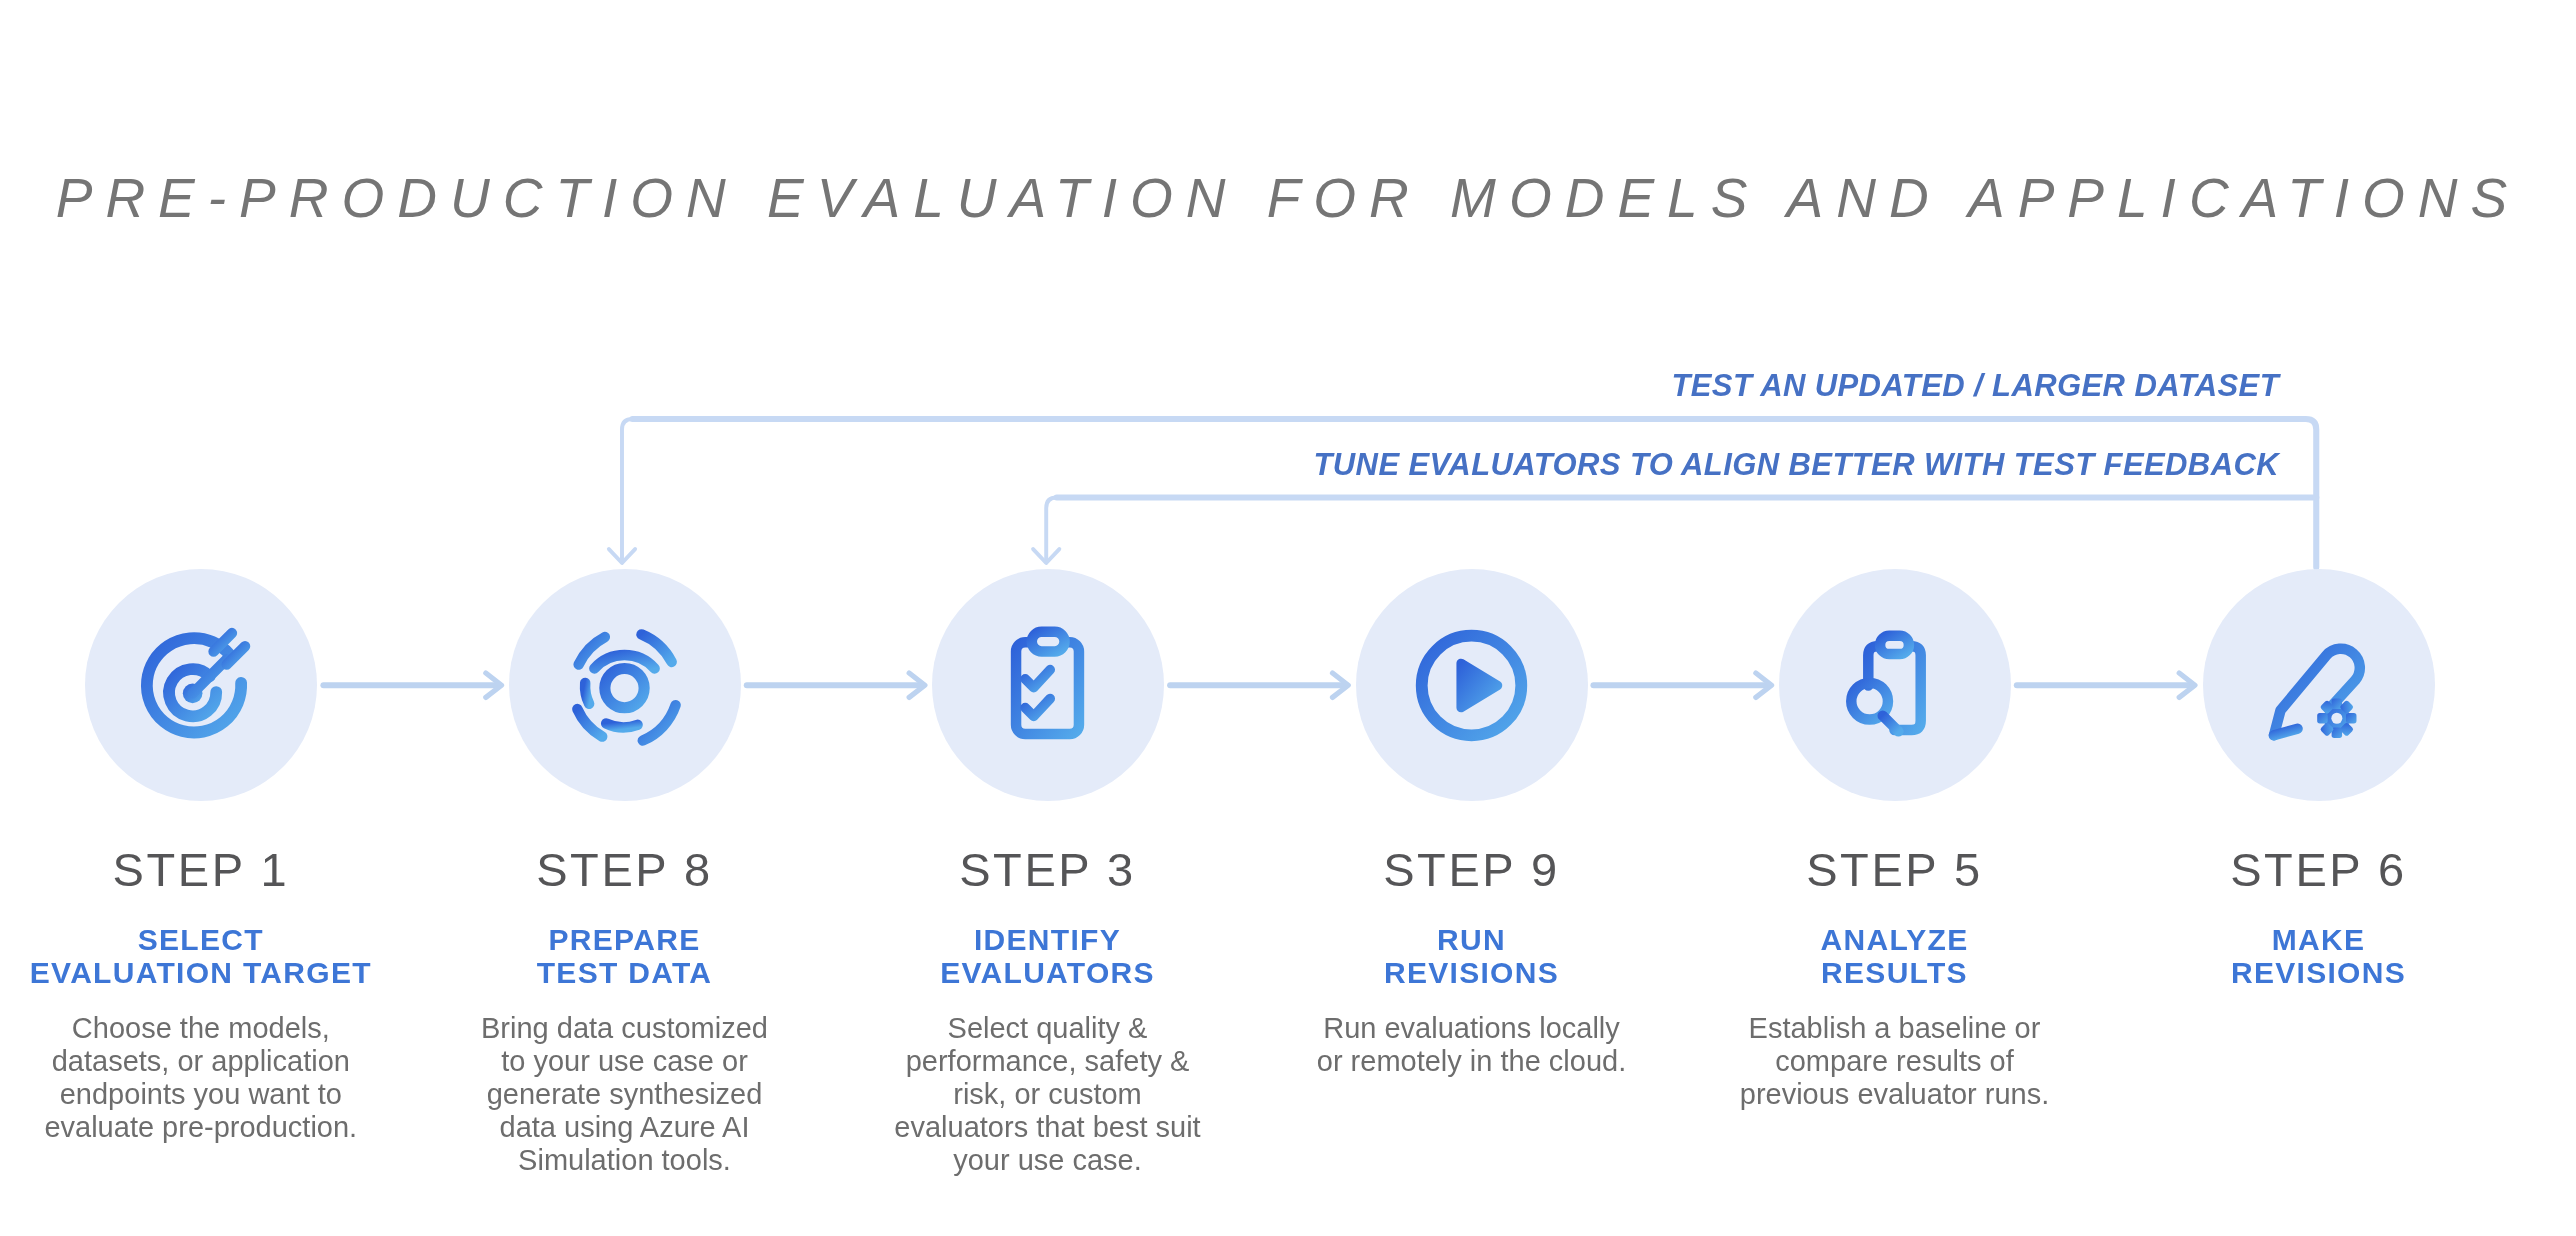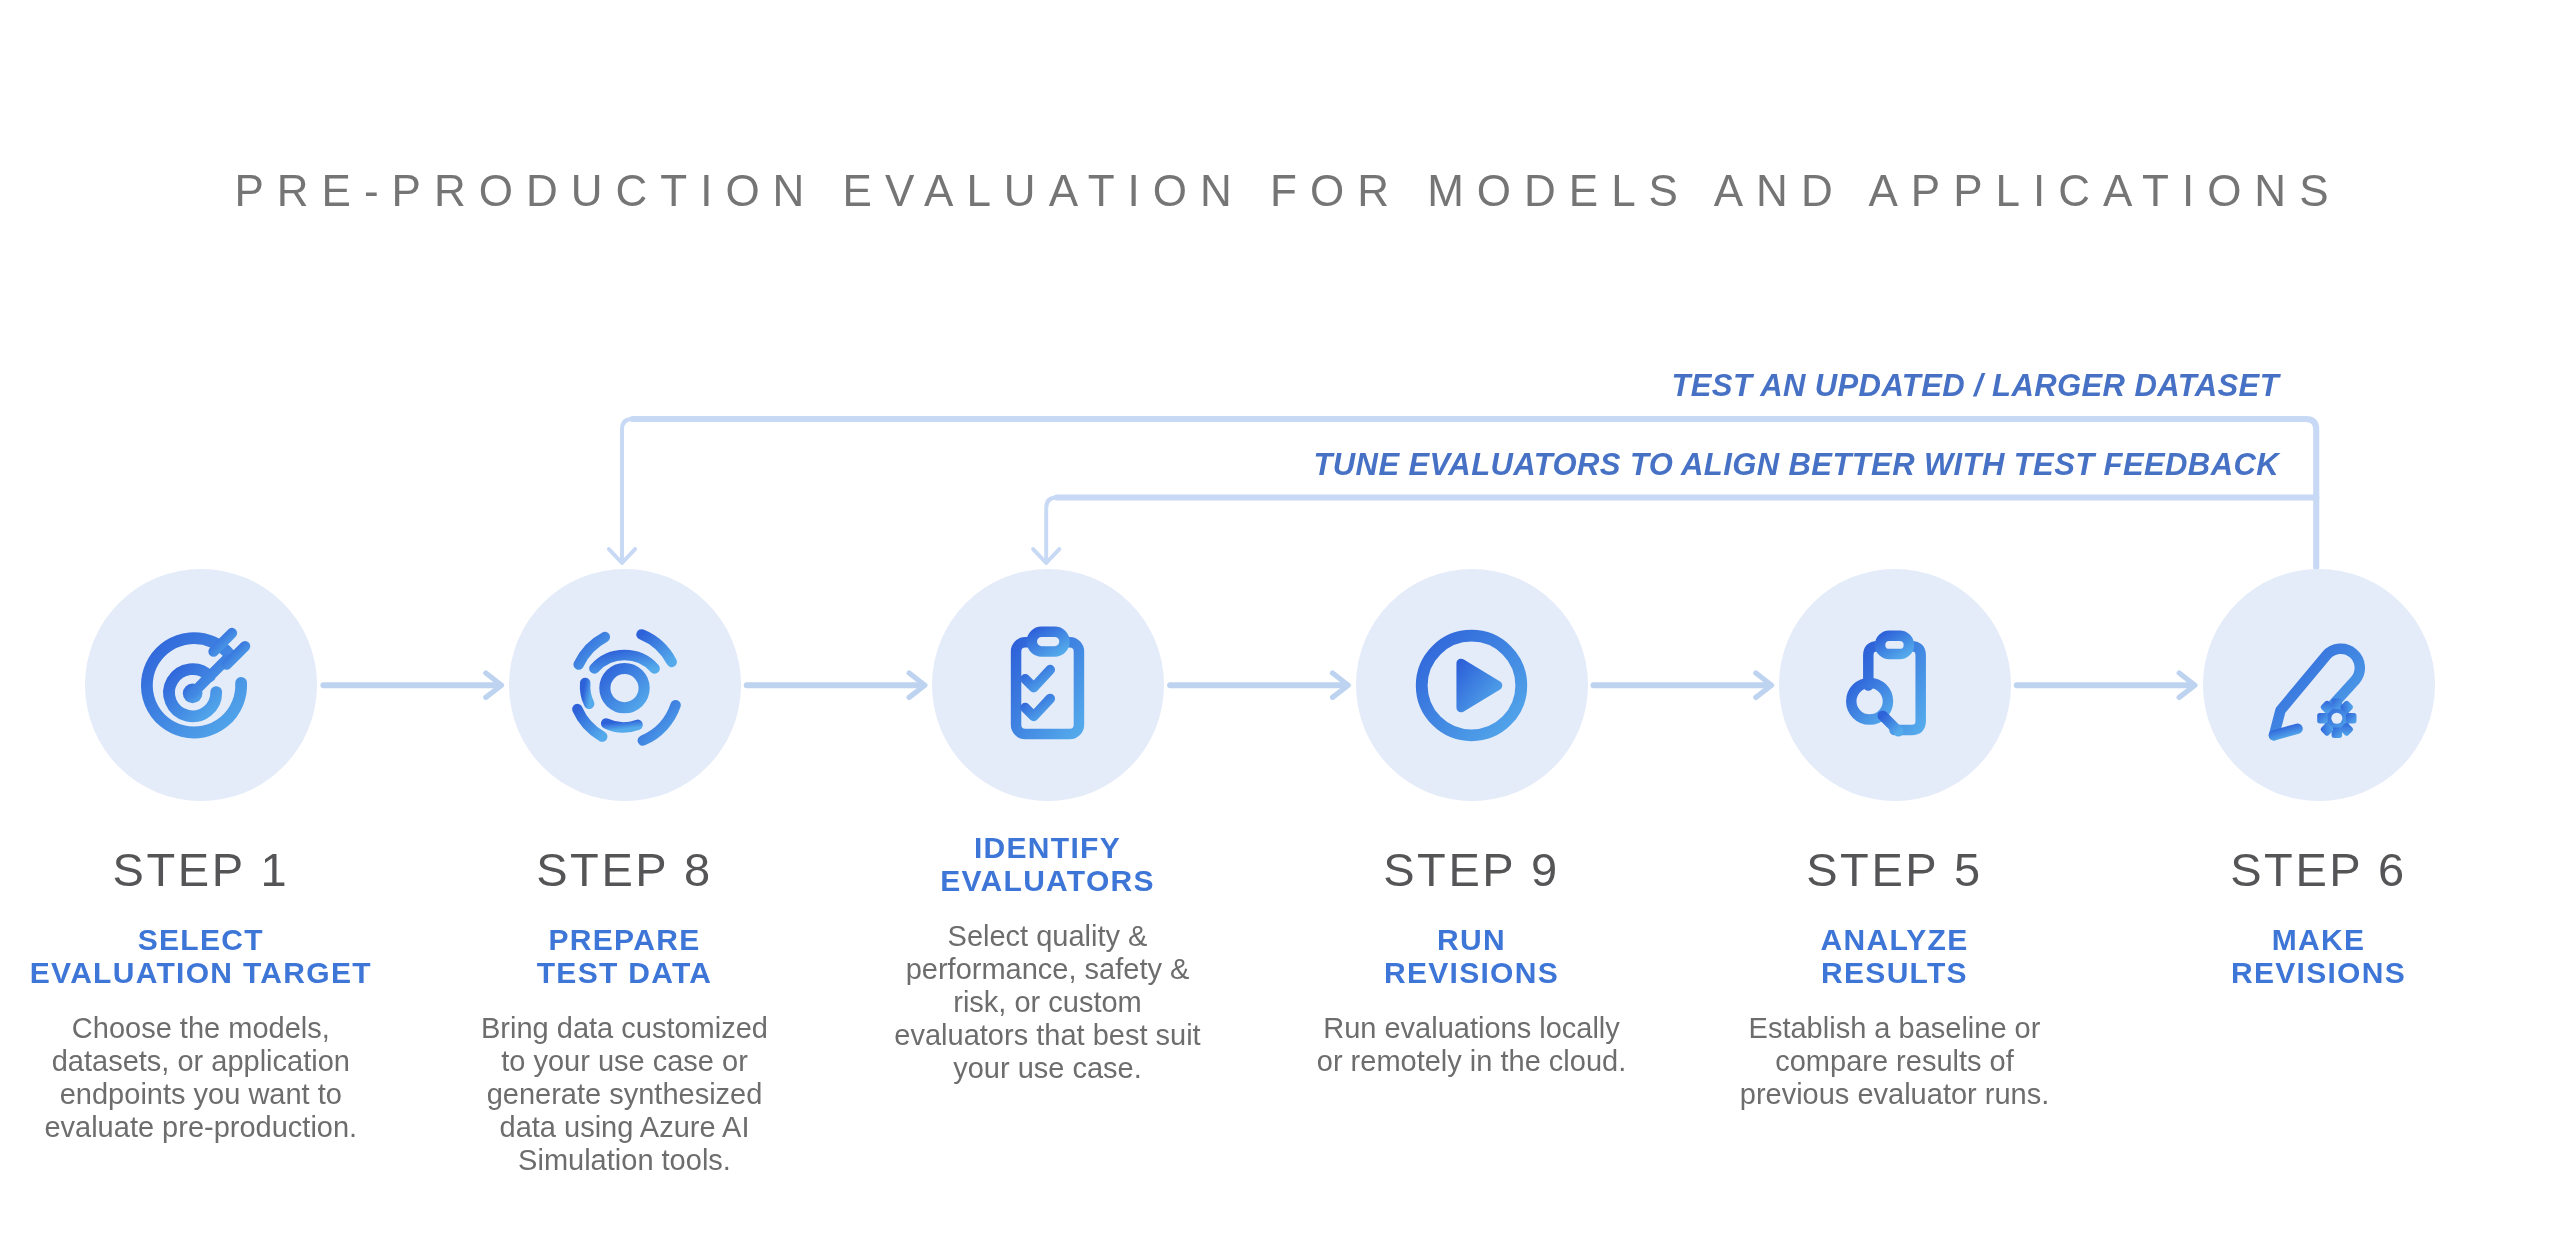--- a/index.html
+++ b/index.html
@@ -20,24 +20,25 @@
   body{
     position:relative;
     width:2576px;height:1236px;
     background:var(--page_bg);
     font-family:"Liberation Sans", sans-serif;
     overflow:hidden;
   }
   .page-title{
     position:absolute; top:166px; left:0; width:100%;
     text-align:center;
-    font-size:44px; font-weight:300;
+    font-size:55px; font-weight:300;
     letter-spacing:13px;
     color:var(--title_gray);
     white-space:nowrap;
+    font-style:italic;
   }
   .loop-label{
     position:absolute;
     right:297px;
     font-size:31px;
     font-weight:bold; font-style:italic;
     color:var(--loop_label_blue);
     letter-spacing:0.4px;
     white-space:nowrap;
   }
@@ -185,20 +186,21 @@
       </linearGradient>
         </defs>
       <rect class="icon-stroke" stroke="url(#grad3)" stroke-width="8" x="26" y="17" width="48" height="70" rx="7"></rect>
       <rect x="38" y="9" width="25" height="15" rx="7.5" fill="#E4EBF9" stroke="url(#grad3)" stroke-width="8"></rect>
       <path class="icon-stroke" stroke="url(#grad3)" stroke-width="7.5" d="M 33 45 L 39.5 51.5 L 52 38"></path>
       <path class="icon-stroke" stroke="url(#grad3)" stroke-width="7.5" d="M 58 46 H 69"></path>
       <path class="icon-stroke" stroke="url(#grad3)" stroke-width="7.5" d="M 33 67 L 39.5 73.5 L 52 60"></path>
       <path class="icon-stroke" stroke="url(#grad3)" stroke-width="7.5" d="M 58 68 H 69"></path>
     </svg>
   </div>
+  <div class="step-label">STEP 3</div>
   <div class="step-heading">IDENTIFY
 EVALUATORS</div>
   <div class="step-desc">Select quality &amp;
 performance, safety &amp;
 risk, or custom
 evaluators that best suit
 your use case.</div>
 </div>
 
 <div class="step step-4">

